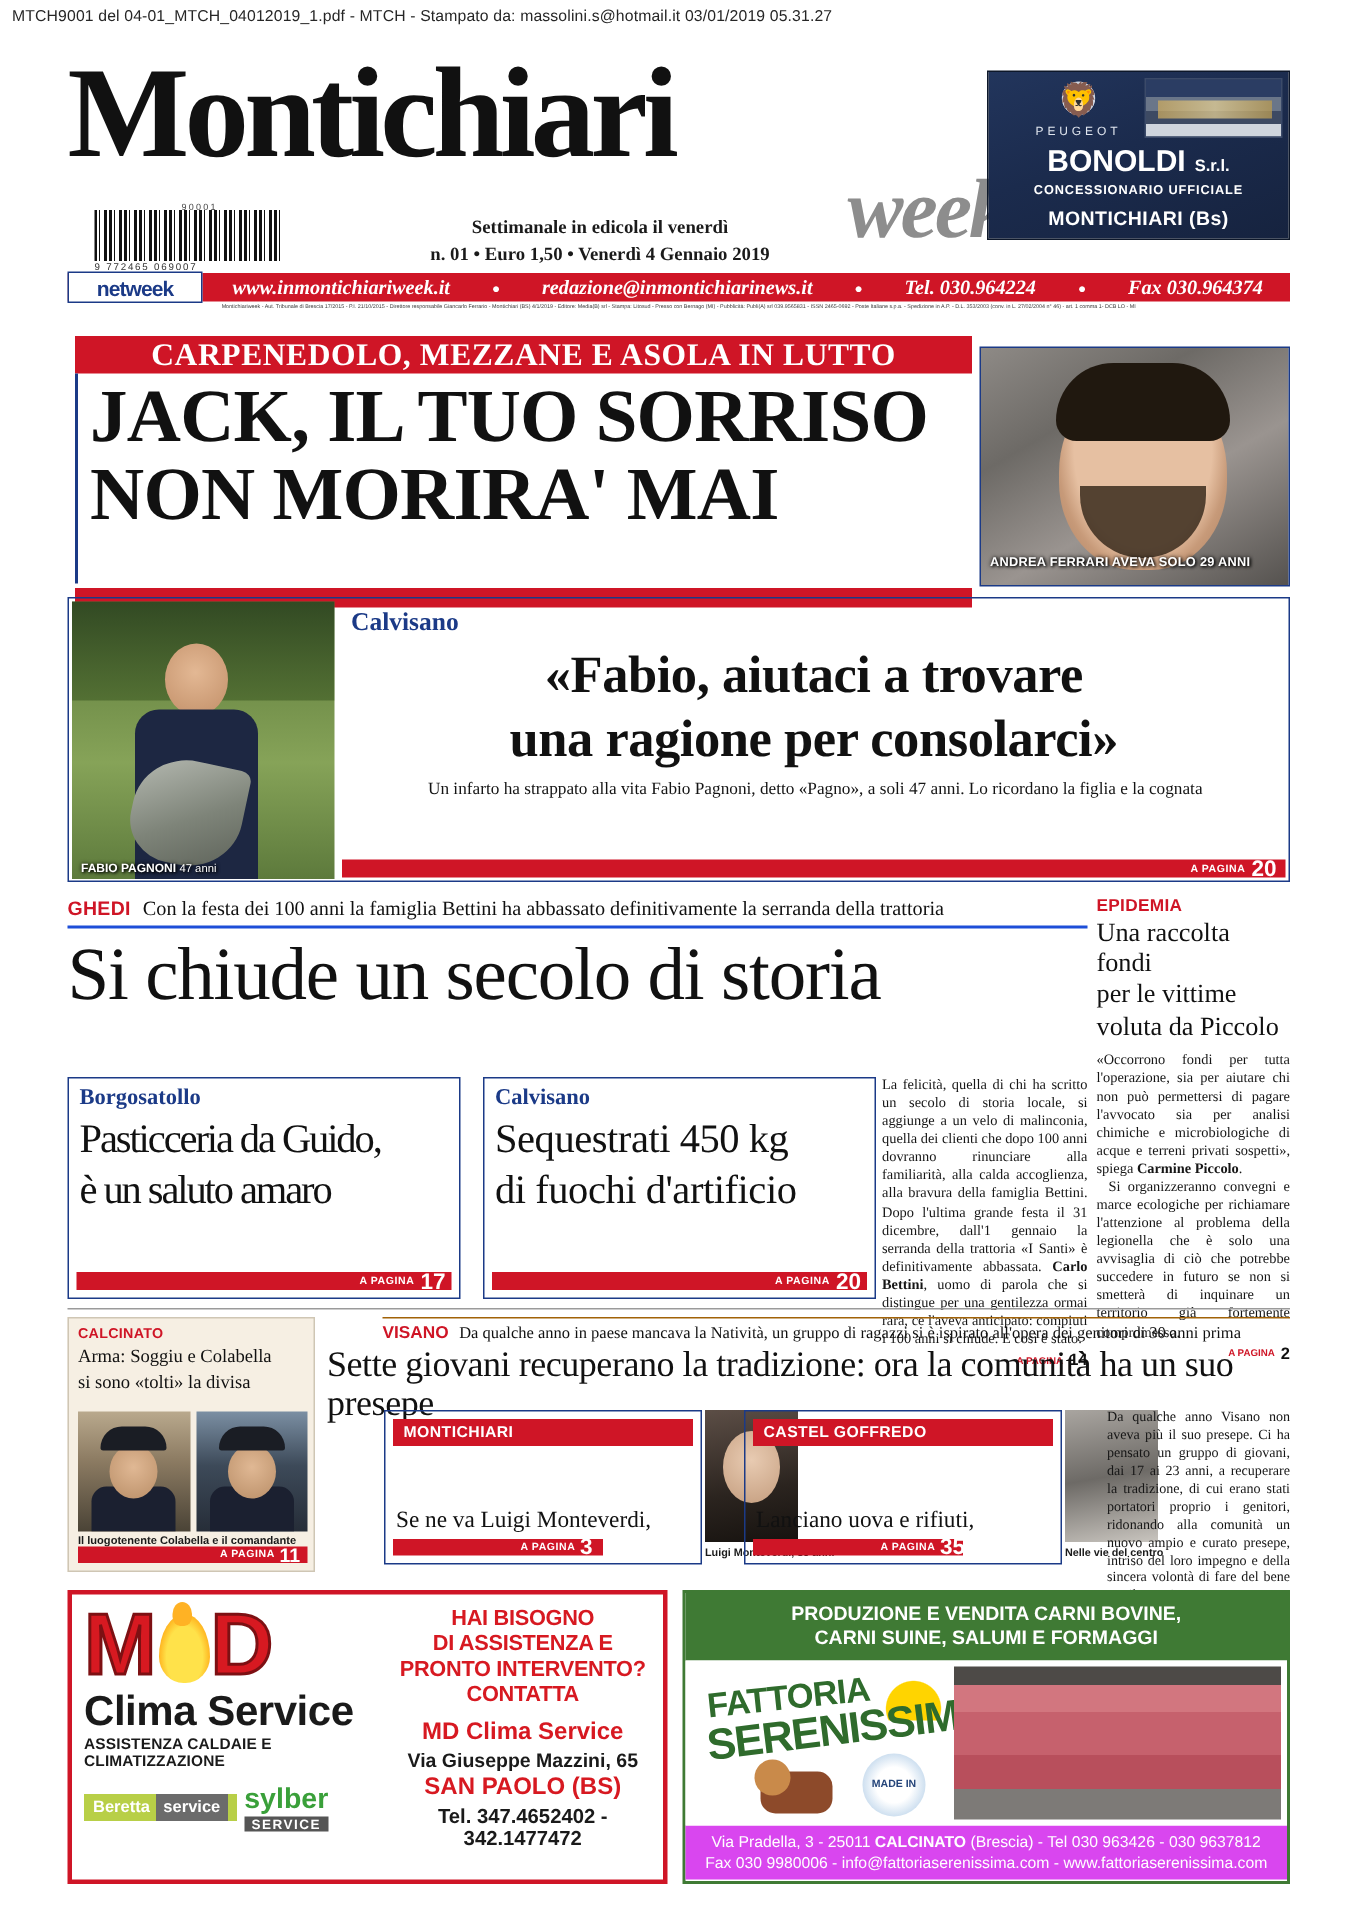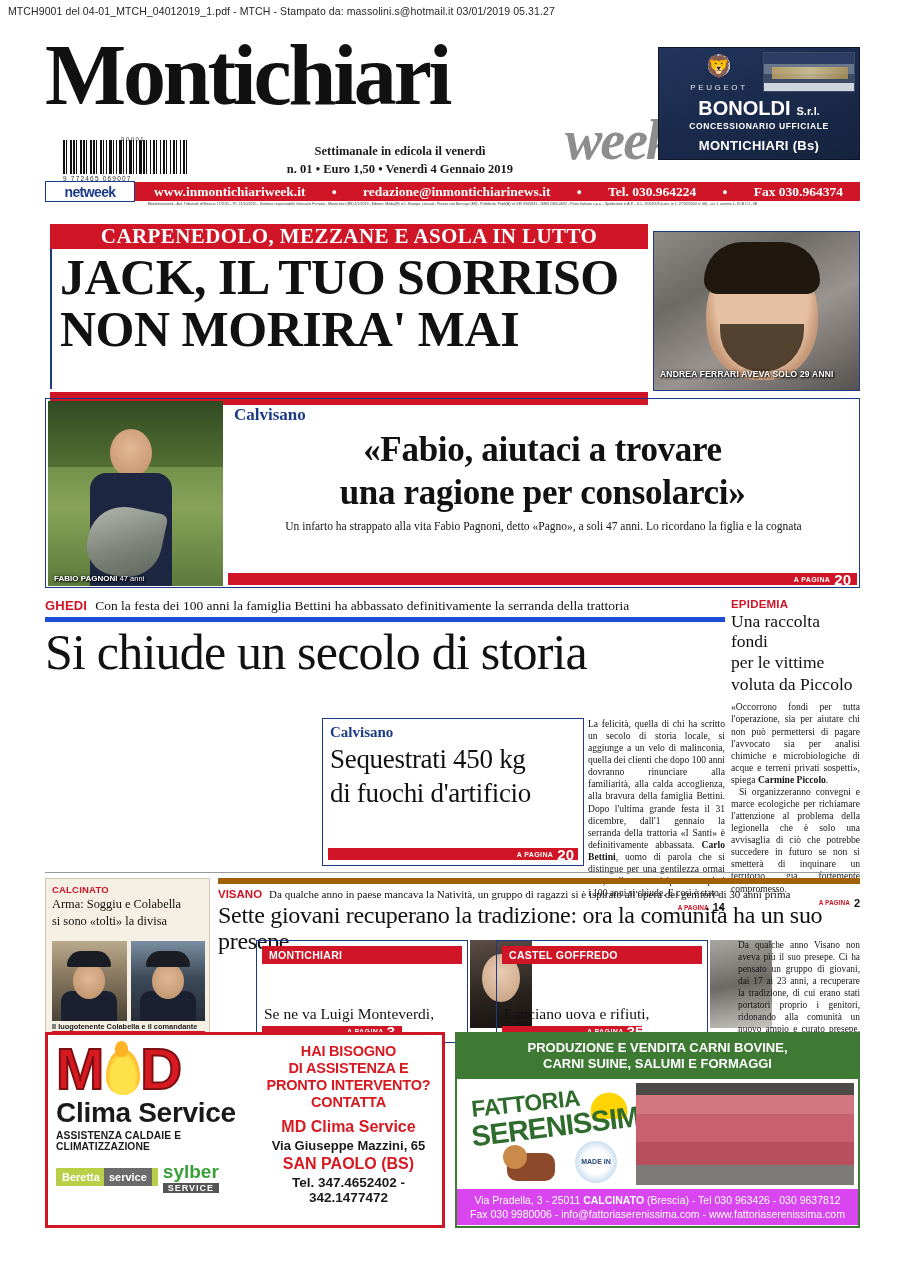--- a/index.html
+++ b/index.html
@@ -70,21 +70,21 @@
      text-align:center; letter-spacing:.3px; margin-top:7px; }
 
   
   .netbar { position:absolute; left:45px; top:182px; width:815px; height:19px; background:#cf1526; }
   .nw-logo { position:absolute; left:0; top:-1px; width:90px; height:21px; background:#fff;
      border:1px solid #1b3a87; display:flex; align-items:center; justify-content:center; }
   .nw-logo span { font-family:"Liberation Sans",sans-serif; font-weight:bold; font-size:14px;
      color:#1b3a87; letter-spacing:-.6px; }
   .netbar-txt { position:absolute; left:96px; top:0; right:4px; height:19px; display:flex;
      align-items:center; justify-content:space-around; color:#fff;
-     font-family:"Liberation Serif",serif; font-weight:bold; font-size:13.5px; }
+     font-family:"Liberation Serif",serif; font-weight:bold; font-size:13.5px;font-style:italic; }
   .netbar-txt .dot { font-size:9px; }
   .colophon { position:absolute; left:45px; top:202px; width:815px; text-align:center;
      font-family:"Liberation Sans",sans-serif; font-size:3.6px; color:#3a3a3a; letter-spacing:0; white-space:nowrap; }
 
   
   .lead { position:absolute; left:45px; top:224px; width:815px; height:168px; }
   .lead-kicker { position:absolute; left:5px; top:0; width:598px; height:25px;
      background:#cf1526; color:#fff; font-family:"Liberation Serif",serif; font-weight:bold;
      font-size:21px; letter-spacing:.4px; text-align:center; line-height:25px; }
   .lead-box { position:absolute; left:5px; top:25px; width:598px; height:140px;
@@ -134,21 +134,21 @@
      color:#1b3a87; padding:4px 0 0 6px; }
   .sec-h { font-family:"Liberation Serif",serif; font-weight:bold; color:#111;
      font-size:35px; line-height:1.06; letter-spacing:-.3px; padding:6px 6px 0 6px; text-align:center; }
   .sec-sum { font-family:"Liberation Serif",serif; font-size:11.5px; color:#141414;
      padding:9px 4px 0 6px; text-align:center; }
   .sec-redline { position:absolute; left:182px; right:2px; bottom:2px; height:12px; background:#cf1526; }
   .sec-pag { position:absolute; right:8px; bottom:2px; height:12px; display:flex; align-items:center; gap:4px; }
 
   
   .ghedi { position:absolute; left:45px; top:598px; width:680px; }
-  .gh-line { display:flex; align-items:baseline; gap:8px; border-bottom:5px solid #1d4ed8; padding-bottom:3px; }
+  .gh-line { display:flex; align-items:baseline; gap:8px; border-bottom:2px solid #1d4ed8; padding-bottom:3px; }
   .gh-tag { font-family:"Liberation Sans",sans-serif; font-weight:bold; font-size:13px; color:#cf1526; letter-spacing:.2px; }
   .gh-txt { font-family:"Liberation Serif",serif; font-size:13.5px; color:#111; }
   .gh-h { font-family:"Liberation Serif",serif; font-size:50px; color:#111; line-height:1.05;
      letter-spacing:-.8px; padding-top:4px; }
 
   
   .boxrow { position:absolute; left:45px; top:718px; width:680px; height:148px; }
   .nbox { position:absolute; top:0; height:148px; border:1px solid #1b3a87; }
   .nbox.b1 { left:0; width:262px; }
   .nbox.b2 { left:277px; width:262px; }
@@ -199,21 +199,21 @@
      width:44px; height:16px; border-radius:16px 16px 2px 2px; background:#1a1d24; }
   .cal-uni { position:absolute; left:50%; bottom:0; transform:translateX(-50%);
      width:56px; height:30px; background:#1b2030; border-radius:10px 10px 0 0; }
   .cal-cap { position:absolute; left:6px; top:143px; width:156px;
      font-family:"Liberation Sans",sans-serif; font-weight:bold; font-size:7.4px; color:#1a1a1a; }
   .cal-red { position:absolute; left:6px; bottom:5px; width:153px; height:11px; background:#cf1526; }
   .cal-pag { position:absolute; right:9px; bottom:5px; height:11px; display:flex; align-items:center; gap:3px;text-align:right; }
 
   
   .visano { position:absolute; left:218px; top:878px; width:642px; height:170px; }
-  .vis-line { display:flex; align-items:baseline; gap:7px; border-top:6px solid #a16207; padding-top:4px; }
+  .vis-line { display:flex; align-items:baseline; gap:7px; border-top:1px solid #a16207; padding-top:4px;margin-left:37px; }
   .vis-tag { font-family:"Liberation Sans",sans-serif; font-weight:bold; font-size:11.5px; color:#cf1526; }
   .vis-txt { font-family:"Liberation Serif",serif; font-size:11px; color:#111; }
   .vis-h { font-family:"Liberation Serif",serif; font-size:24px; color:#111; line-height:1.1;
      padding-top:2px; letter-spacing:-.3px; }
   .vrow { position:absolute; left:0; top:62px; width:642px; height:108px; }
   .vcard { position:absolute; top:0; height:103px; border:1px solid #1b3a87; }
   .vcard.v1 { left:38px; width:212px; }
   .vcard.v2 { left:278px; width:212px; }
   .vc-tag { background:#cf1526; color:#fff; font-family:"Liberation Sans",sans-serif;
      font-weight:bold; font-size:10.5px; letter-spacing:.3px; padding:3px 7px; margin:5px 5px 0 5px; }
@@ -229,21 +229,21 @@
   .vt-cap { position:absolute; top:90px; font-family:"Liberation Sans",sans-serif;
      font-weight:bold; font-size:7.2px; color:#1a1a1a; }
   .vt-cap.c1 { left:252px; width:90px; }
   .vt-cap.c2 { left:492px; width:90px; }
   .vcol { position:absolute; left:520px; top:0; width:122px; }
   .vcol p { font-family:"Liberation Serif",serif; font-size:9.4px; color:#161616;
      text-align:justify; line-height:1.27; }
   .vcol .rc-pag { margin-top:1px; }
 
   
-  .adrow { position:absolute; left:45px; top:1032px; width:815px; height:152px;border-radius:10px; }
+  .adrow { position:absolute; left:45px; top:1060px; width:815px; height:152px;border-radius:10px; }
   .ad-md { position:absolute; left:0; top:0; width:400px; height:196px;
      border:3px solid #cf1526; background:#fff; }
   .md-left { position:absolute; left:8px; top:6px; width:196px; }
   .md-logo { font-family:"Liberation Sans",sans-serif; font-weight:bold; font-size:58px;
      color:#d71921; letter-spacing:2px; line-height:.95;
      -webkit-text-stroke:2px #7d1013; }
   .md-flame { display:inline-block; width:34px; height:46px; vertical-align:-6px;
      background:radial-gradient(ellipse at 50% 62%,#ffe24a 0 50%,#ffae1a 74%,#ff7a00 100%);
      border-radius:50% 50% 48% 48% / 62% 62% 38% 38%; position:relative; }
   .md-flame::after { content:""; position:absolute; left:9px; top:-8px; width:13px; height:16px;
@@ -397,20 +397,30 @@
 
   <div class="ghedi">
     <div class="gh-line">
       <span class="gh-tag">GHEDI</span>
       <span class="gh-txt">Con la festa dei 100 anni la famiglia Bettini ha abbassato definitivamente la serranda della trattoria</span>
     </div>
     <div class="gh-h">Si chiude un secolo di storia</div>
   </div>
 
   <div class="boxrow">
+    <div class="nbox b1">
+      <div class="nb-kicker">Borgosatollo</div>
+      <div class="nb-h cond">Pasticceria da Guido,</div>
+      <div class="nb-h cond">è un saluto amaro</div>
+      <div class="nb-red"></div>
+      <div class="nb-pag">
+        <span class="pag-lbl">A PAGINA</span>
+        <span class="pag-num">17</span>
+      </div>
+    </div>
     <div class="nbox b2">
       <div class="nb-kicker">Calvisano</div>
       <div class="nb-h">Sequestrati 450 kg</div>
       <div class="nb-h">di fuochi d'artificio</div>
       <div class="nb-red"></div>
       <div class="nb-pag">
         <span class="pag-lbl">A PAGINA</span>
         <span class="pag-num">20</span>
       </div>
     </div>

